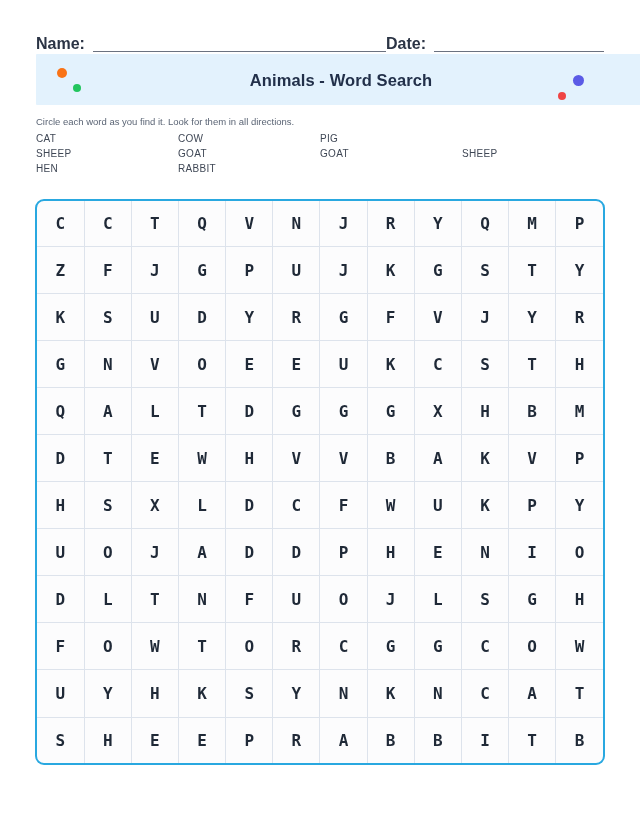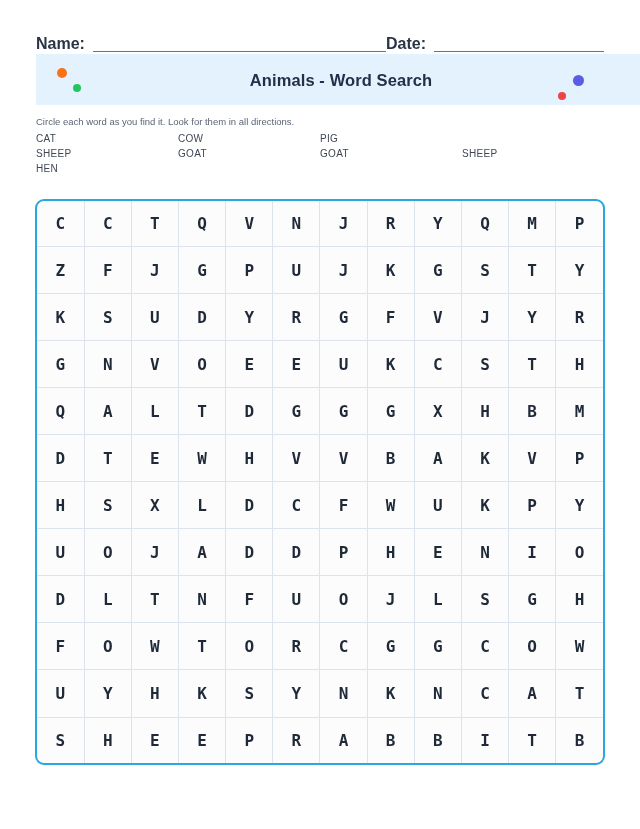--- a/index.html
+++ b/index.html
@@ -184,20 +184,21 @@
         <div class="word-cell">PIG</div>
       </div>
       <div class="word-row">
         <div class="word-cell">SHEEP</div>
         <div class="word-cell">GOAT</div>
         <div class="word-cell">GOAT</div>
         <div class="word-cell">SHEEP</div>
       </div>
       <div class="word-row">
         <div class="word-cell">HEN</div>
+        <div class="word-cell">RABBIT</div>
         <div class="word-cell empty"></div>
         <div class="word-cell empty"></div>
       </div>
     </div>
 
   <div class="grid-wrap">
     <table class="grid">
       <tbody>
           <tr>
             <td>C</td>

